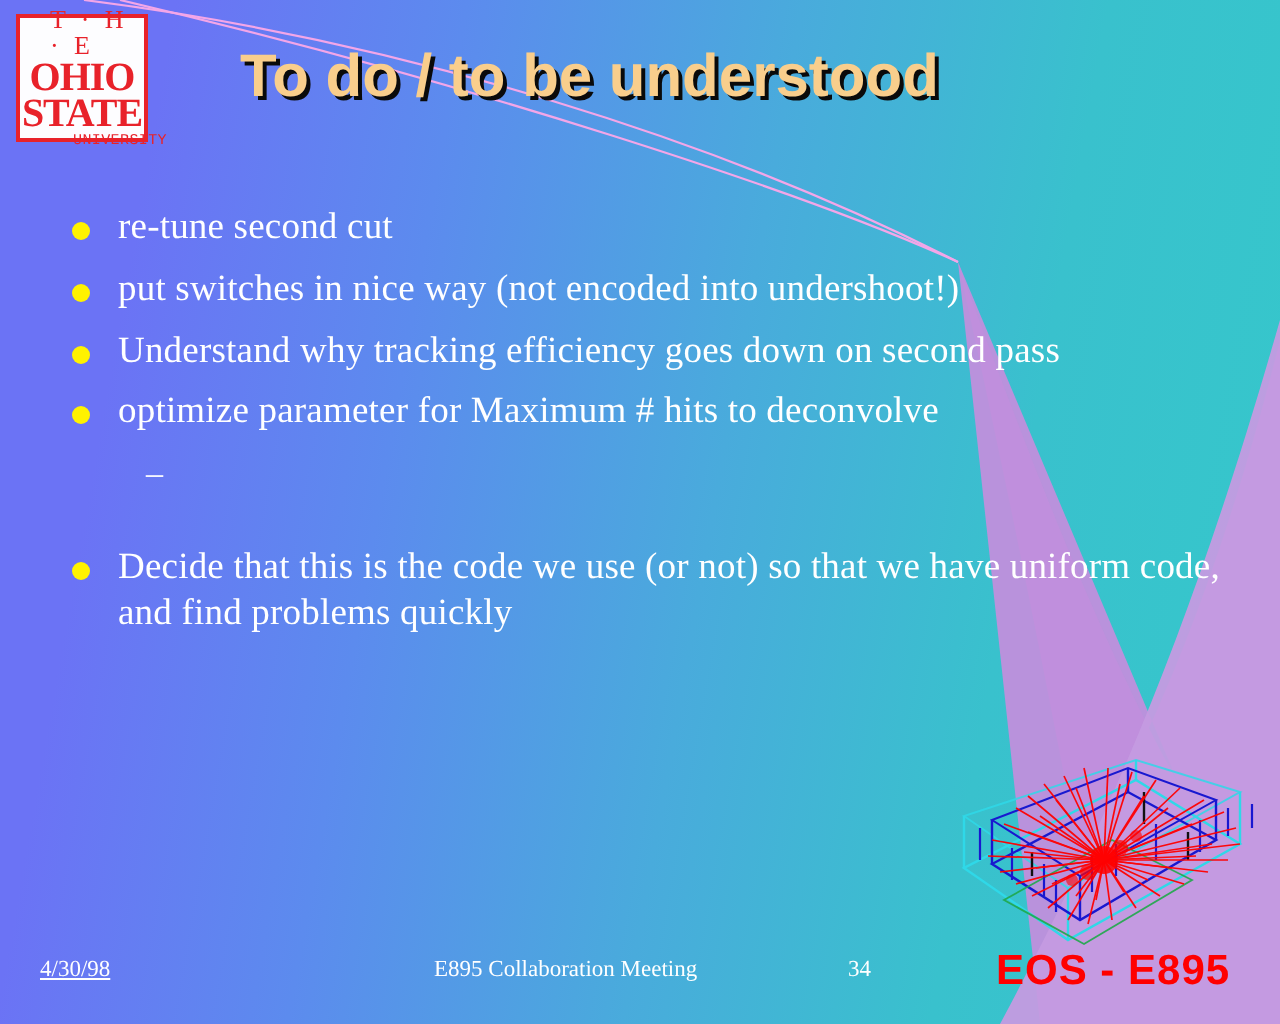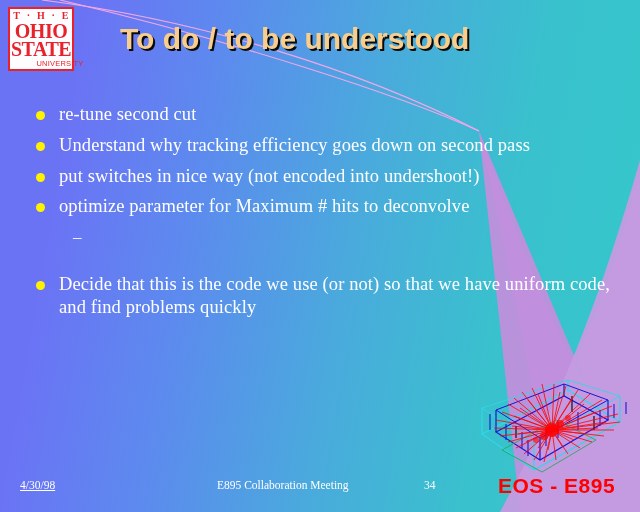--- a/index.html
+++ b/index.html
@@ -35,38 +35,39 @@
     background: #FDFDFF;
     box-sizing: border-box;
     display: flex;
     flex-direction: column;
     align-items: center;
     justify-content: center;
     line-height: 1;
   }
   .logo-the {
     font-family: "Liberation Serif", serif;
-    font-size: 10px;
+    font-size: 13px;
     letter-spacing: 2.2px;
     color: #E8222A;
     margin-bottom: 1px;
-    font-weight: bold;
+    font-weight: normal;
     padding-left: 2px;
+    margin-left: 13px;
   }
   .logo-ohio, .logo-state {
     font-family: "Liberation Serif", serif;
     font-weight: bold;
     color: #E8222A;
     font-size: 20px;
     letter-spacing: -0.5px;
     line-height: 0.95;
   }
   .logo-state { margin-top: -1px; }
   .logo-univ {
-    font-family: Liberation Sans, sans-serif;
+    font-family: Liberation Mono, monospace;
     font-size: 7.5px;
     color: #E8222A;
     letter-spacing: 0.2px;
     margin-top: 1px;
     padding-left: 38px;
   }
 
   
   #slide-title {
     position: absolute;
@@ -201,26 +202,26 @@
   <div id="body-list">
 
 
     <div class="bullet-row">
       <span class="bullet-dot"></span>
       <span class="bullet-text">re-tune second cut</span>
     </div>
 
     <div class="bullet-row">
       <span class="bullet-dot"></span>
+      <span class="bullet-text">put switches in nice way (not encoded into undershoot!)</span>
+    </div>
+
+    <div class="bullet-row">
+      <span class="bullet-dot"></span>
       <span class="bullet-text">Understand why tracking efficiency goes down on second pass</span>
-    </div>
-
-    <div class="bullet-row">
-      <span class="bullet-dot"></span>
-      <span class="bullet-text">put switches in nice way (not encoded into undershoot!)</span>
     </div>
 
     <div class="bullet-row">
       <span class="bullet-dot"></span>
       <span class="bullet-text">optimize parameter for Maximum # hits to deconvolve</span>
     </div>
 
     <div class="sub-row">
       <span class="sub-dash">–</span>
     </div>

